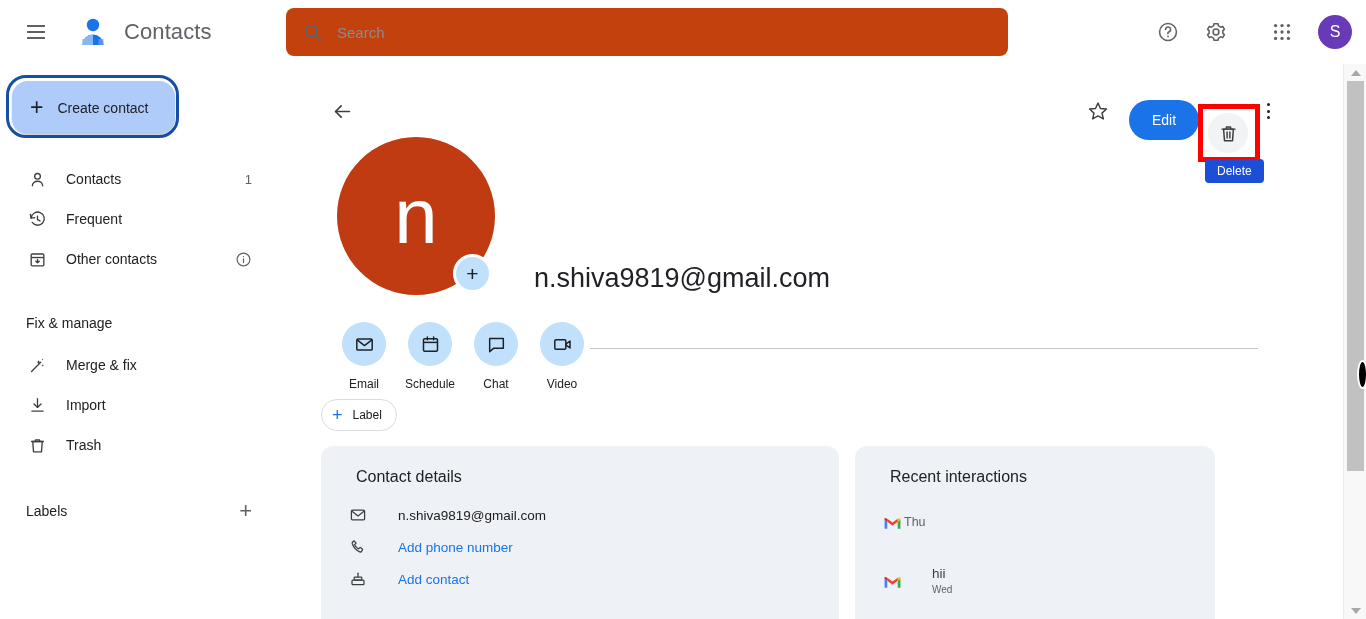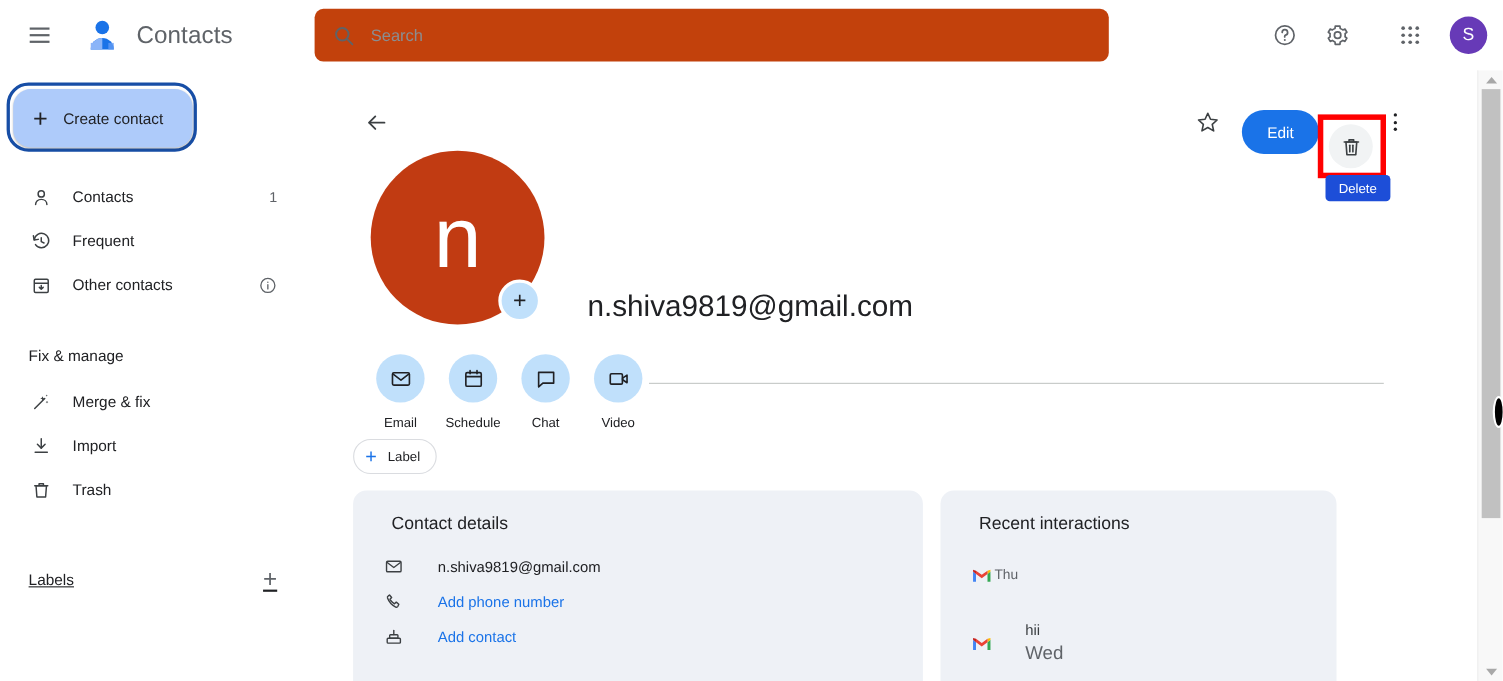--- a/index.html
+++ b/index.html
@@ -230,21 +230,21 @@
   }
   .detail-row .dicon { width: 24px; display:flex; align-items:center; justify-content:center; flex:none; }
   .detail-row .dtext { margin-left: 28px; font-size: 13.5px; color: #202124; }
   .detail-row .dlink { margin-left: 28px; font-size: 13.5px; color: #1a73e8; cursor: pointer; }
   .rows-wrap { margin-top: 13px; }
 
   .ri-row { display: flex; align-items: center; margin-left: 25px; min-height: 34px; }
   .ri-row .gicon { width: 24px; display:flex; align-items:center; justify-content:center; flex:none; }
   .ri-body { margin-left: 28px; }
   .ri-subject { font-size: 13.5px; color: #3c4043; line-height: 1.3; }
-  .ri-date { font-size: 17px; color: #5f6368; line-height: 1.4; }
+  .ri-date { font-size: 10px; color: #5f6368; line-height: 1.4; }
   .ri-date-only { font-size: 12.5px; color: #5f6368; }
 
   
   .scrollbar {
     position: absolute; right: 0; top: 64px; width: 23px; height: 555px;
     background: #f8f8f8; border-left: 1px solid #ededed;
   }
   .sb-arrow {
     width: 23px; height: 17px; display: flex; align-items: center; justify-content: center;
     cursor: pointer;
@@ -416,21 +416,21 @@
       <span class="nicon">
         <svg width="19" height="19" viewBox="0 0 24 24" fill="none" stroke="#3c4043" stroke-width="1.7">
           <path d="M6 7h12l-1 13H7z" stroke-linejoin="round"></path>
           <line x1="4.5" y1="7" x2="19.5" y2="7" stroke-linecap="round"></line>
           <path d="M9.5 7V4.8h5V7" stroke-linejoin="round"></path>
         </svg>
       </span>
       <span class="nlabel">Trash</span>
     </div>
 
-    <div class="labels-head" style="margin-top:42px;text-decoration:underline;">
+    <div class="labels-head" style="margin-top:26px;">
       <span class="ltxt">Labels</span>
       <span class="lplus">+</span>
     </div>
 
   </div>
 </div>
 
 <div class="main">
 
   <div class="action-row">

